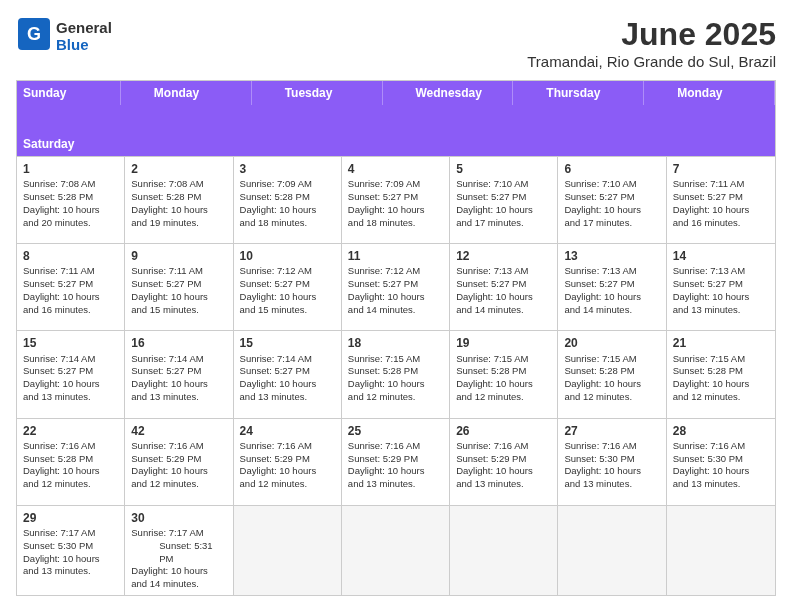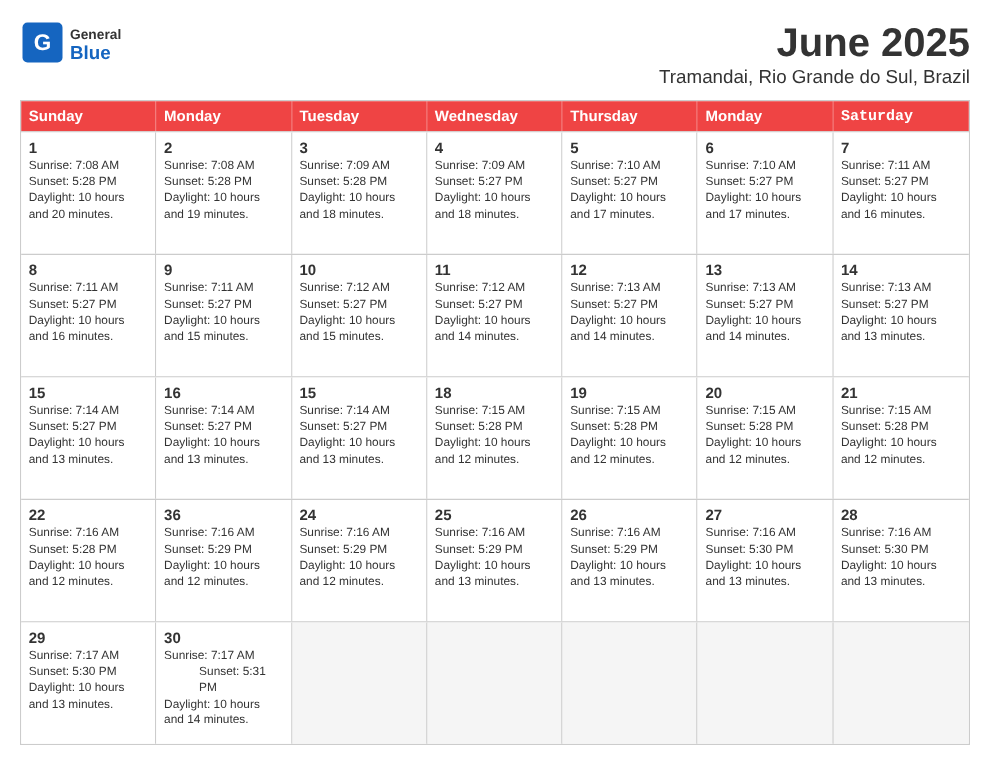--- a/index.html
+++ b/index.html
@@ -40,32 +40,33 @@
       color: #333;
     }
     .calendar {
       flex: 1;
       display: flex;
       flex-direction: column;
       border: 1px solid #ccc;
     }
     .cal-header {
       display: grid;
-      grid-template-columns: repeat(7, 1fr);
-      background: #ef4444;
+      grid-template-columns: repeat(6, 1fr);
+      background: #8b5cf6;
+      gap: 27px;
     }
     .cal-header-cell {
       color: #fff;
       font-size: 12px;
       font-weight: bold;
       padding: 5px 6px;
       text-align: left;
       border-right: 1px solid rgba(255,255,255,0.3);
     }
-    .cal-header-cell:last-child { border-right: none; font-family: Liberation Mono, monospace; }
+    .cal-header-cell:last-child { border-right: none; }
     .cal-body {
       flex: 1;
       display: flex;
       flex-direction: column;
     }
     .cal-row {
       display: grid;
       grid-template-columns: repeat(7, 1fr);
       flex: 1;
       border-top: 1px solid #ccc;
@@ -94,21 +95,21 @@
 <div class="page">
   <div class="header">
     <div class="logo">
       <div>
         <svg width="36" height="36" viewBox="0 0 36 36">
           <rect x="2" y="2" width="32" height="32" rx="4" fill="#1565c0"></rect>
           <text x="18" y="24" text-anchor="middle" fill="white" font-size="18" font-weight="bold" font-family="Arial">G</text>
         </svg>
       </div>
       <div style="margin-left:4px;">
-        <div style="font-size:11px; font-weight:bold; color:#333;">General</div>
+        <div style="font-size:15px; font-weight:bold; color:#333;">General</div>
         <div style="font-size:15px; font-weight:bold; color:#1565c0;">Blue</div>
       </div>
     </div>
     <div class="title-block">
       <div class="title-month">June 2025</div>
       <div class="title-location">Tramandai, Rio Grande do Sul, Brazil</div>
     </div>
   </div>
 
   <div class="calendar">
@@ -277,21 +278,21 @@
         </div>
         <div class="cal-row">
           <div class="cal-cell">
             <span class="day-num">22</span>
             <span style="display: block;">Sunrise: 7:16 AM</span>
             <span style="display: block;">Sunset: 5:28 PM</span>
             <span style="display: block;">Daylight: 10 hours</span>
             <span style="display: block;">and 12 minutes.</span>
           </div>
           <div class="cal-cell">
-            <span class="day-num">36</span>
+            <span class="day-num">42</span>
             <span style="display: block;">Sunrise: 7:16 AM</span>
             <span style="display: block;">Sunset: 5:29 PM</span>
             <span style="display: block;">Daylight: 10 hours</span>
             <span style="display: block;">and 12 minutes.</span>
           </div>
           <div class="cal-cell">
             <span class="day-num">24</span>
             <span style="display: block;">Sunrise: 7:16 AM</span>
             <span style="display: block;">Sunset: 5:29 PM</span>
             <span style="display: block;">Daylight: 10 hours</span>

